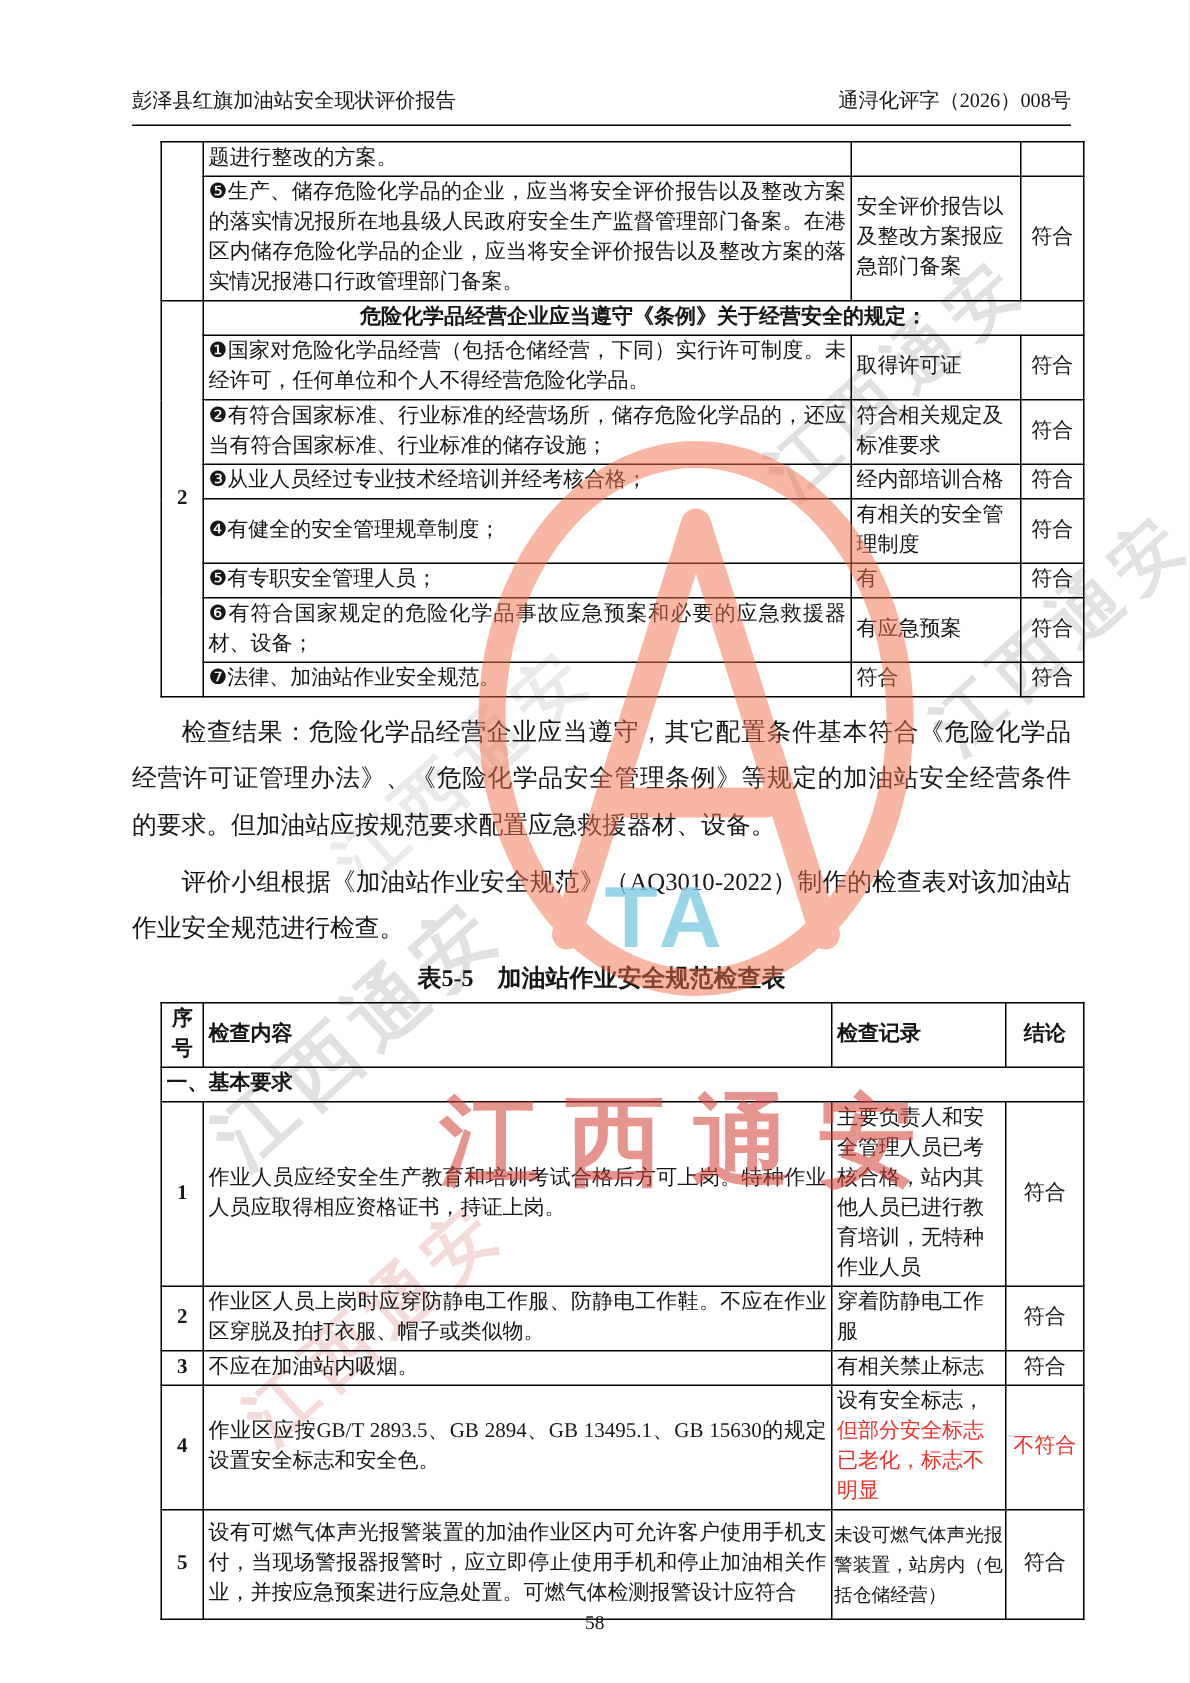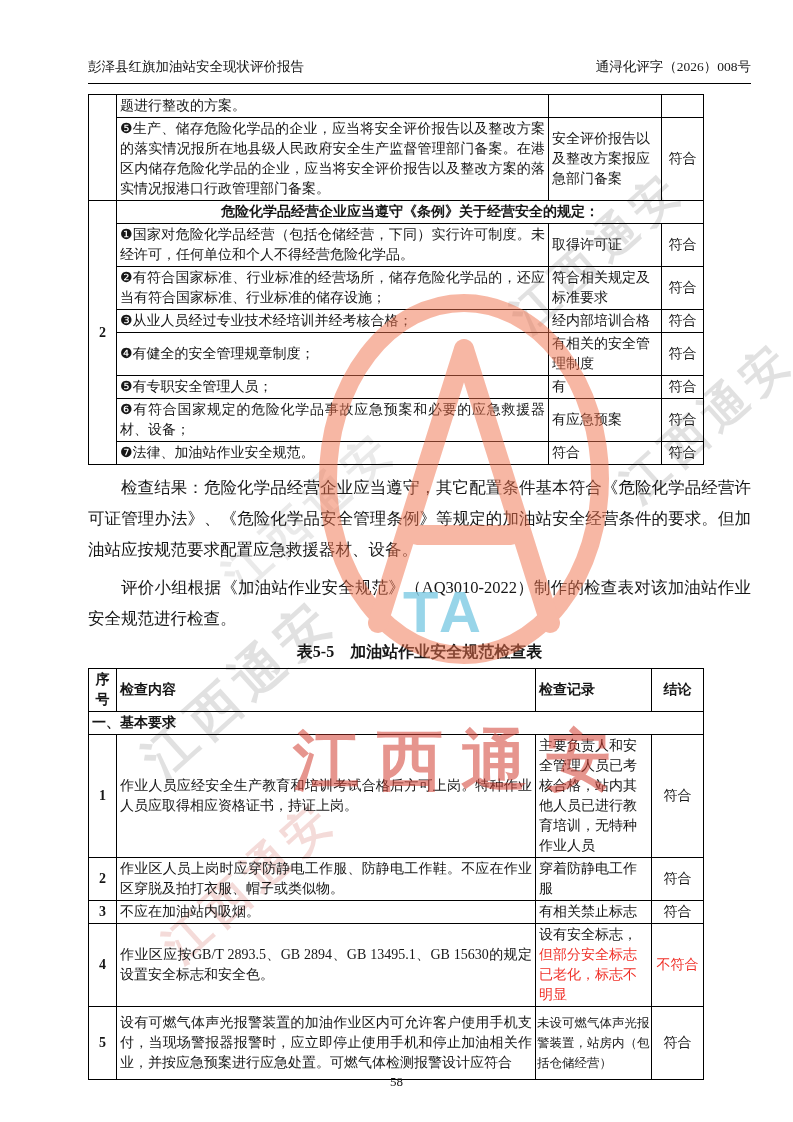--- a/index.html
+++ b/index.html
@@ -2,30 +2,30 @@
 <html style="--alert-red: #F03028; --wm-orange: #F0714C; --wm-cyan: #7FCBE4; --wm-red: #D23F33; --wm-gray: #8F8F8F; --wm-pink: #DD8C84;"><head>
 <meta charset="utf-8">
 <style>
   html,body { margin:0; padding:0; background:#e8e8e8; }
   .page {
     position:relative; width:793px; height:1122px; margin:0 auto;
     background:#ffffff; overflow:hidden;
     font-family:"Liberation Serif","DejaVu Serif",serif;
     color:#161616;
   }
-  .content { position:relative; z-index:1; padding:58px 42px 0 88px; }
+  .content { position:relative; z-index:1; padding:58px 79px 0 88px; }
 
   
   .doc-header {
     display:flex; justify-content:space-between; align-items:flex-end;
     font-size:13.5px; padding-bottom:7px; border-bottom:1.6px solid #000;
   }
 
   
-  table { border-collapse:collapse; table-layout:fixed; font-size:14px; }
+  table { border-collapse:collapse; table-layout:fixed; margin-left:19px; font-size:14px; }
   td { border:1px solid #000; padding:1px 3px; line-height:20px; vertical-align:middle;
        word-break:break-all; overflow-wrap:anywhere; }
   td.no  { text-align:center; font-weight:bold; }
   td.ct  { text-align:justify; }
   td.rec { text-align:left; }
   td.con { text-align:center; }
   td.intro { text-align:center;font-weight:bold; }
   .t1 { margin-top:10px; width:615px; }
   .t2 { width:615px; }
   .t2 .hdr td { font-weight:bold; }

